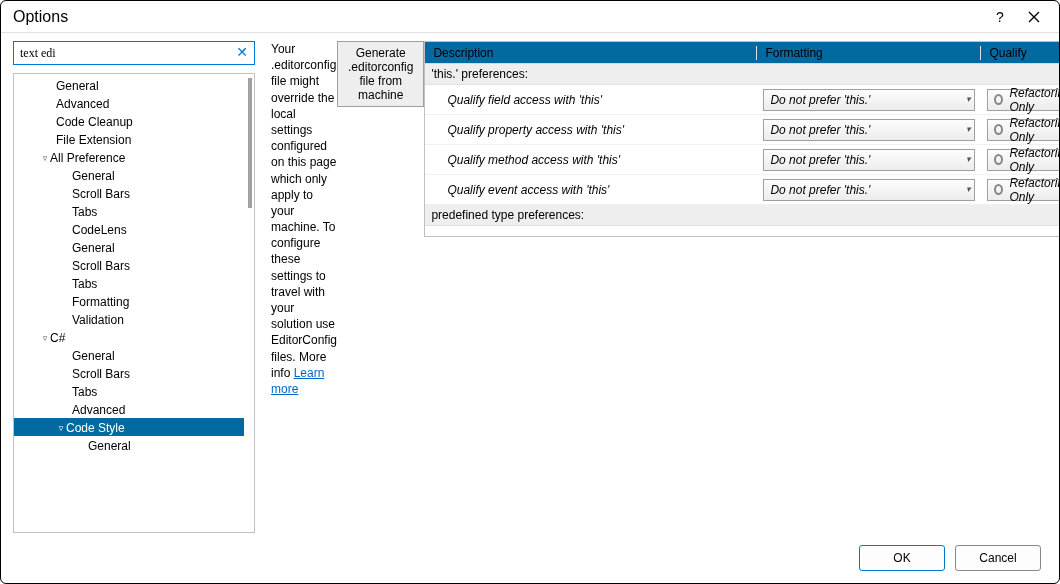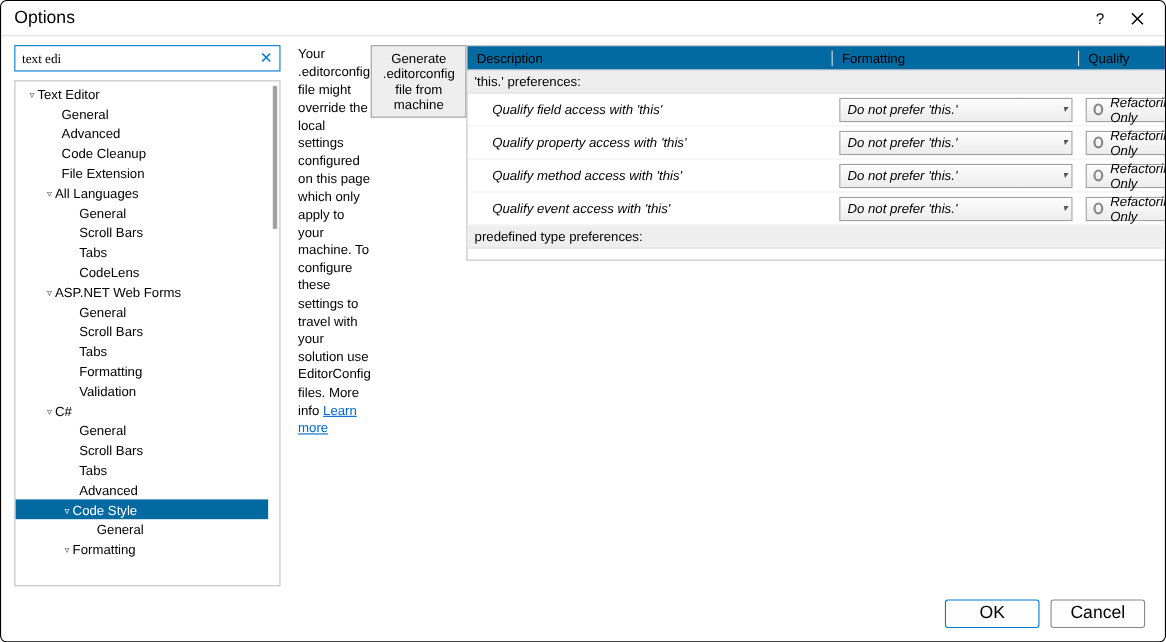--- a/index.html
+++ b/index.html
@@ -241,21 +241,21 @@
     align-items: center;
     justify-content: flex-end;
     gap: 10px;
     padding: 0 18px;
   }
   .btn {
     min-width: 86px;
     height: 26px;
     border: 1px solid #888;
     background: #fdfdfd;
-    font-size: 16px;
+    font-size: 12px;
     border-radius: 3px;
     cursor: pointer;
   }
   .btn.primary { border: 1px solid #0078d4; }
 </style>
 </head>
 <body>
 
 <div class="titlebar">
   <div class="title">Options</div>
@@ -268,44 +268,41 @@
 </div>
 
 <div class="body">
   <div class="left">
     <div class="searchwrap">
       <input type="text" value="text edi" style="">
       <div class="clear">✕</div>
     </div>
     <div class="treewrap">
       <div class="tree" id="tree">
-          <div class="ti ind1"><span class="arrow">▿</span><span class="tlabel">Text Editor</span></div>
           <div class="ti ind2l"><span class="tlabel">General</span></div>
           <div class="ti ind2l"><span class="tlabel">Advanced</span></div>
           <div class="ti ind2l"><span class="tlabel">Code Cleanup</span></div>
           <div class="ti ind2l"><span class="tlabel">File Extension</span></div>
-          <div class="ti ind2"><span class="arrow">▿</span><span class="tlabel">All Languages</span></div>
+          <div class="ti ind2"><span class="arrow">▿</span><span class="tlabel">All Preference</span></div>
           <div class="ti ind3l"><span class="tlabel">General</span></div>
           <div class="ti ind3l"><span class="tlabel">Scroll Bars</span></div>
           <div class="ti ind3l"><span class="tlabel">Tabs</span></div>
           <div class="ti ind3l"><span class="tlabel">CodeLens</span></div>
-          <div class="ti ind2"><span class="arrow">▿</span><span class="tlabel">ASP.NET Web Forms</span></div>
           <div class="ti ind3l"><span class="tlabel">General</span></div>
           <div class="ti ind3l"><span class="tlabel">Scroll Bars</span></div>
           <div class="ti ind3l"><span class="tlabel">Tabs</span></div>
           <div class="ti ind3l"><span class="tlabel">Formatting</span></div>
           <div class="ti ind3l"><span class="tlabel">Validation</span></div>
           <div class="ti ind2"><span class="arrow">▿</span><span class="tlabel">C#</span></div>
           <div class="ti ind3l"><span class="tlabel">General</span></div>
           <div class="ti ind3l"><span class="tlabel">Scroll Bars</span></div>
           <div class="ti ind3l"><span class="tlabel">Tabs</span></div>
           <div class="ti ind3l"><span class="tlabel">Advanced</span></div>
           <div class="ti ind3 selected"><span class="arrow">▿</span><span class="tlabel">Code Style</span></div>
           <div class="ti ind4l"><span class="tlabel">General</span></div>
-          <div class="ti ind3"><span class="arrow">▿</span><span class="tlabel">Formatting</span></div>
         </div>
       <div class="tree-scrollbar"></div>
     </div>
   </div>
 
   <div class="right">
     <div class="infotext">
       <span>Your .editorconfig file might override the local settings configured on this page which only apply to your machine. To configure these settings to travel with your solution use EditorConfig files. More info  </span><a>Learn more</a>
     </div>
     <button class="genbtn">Generate .editorconfig file from machine</button>

